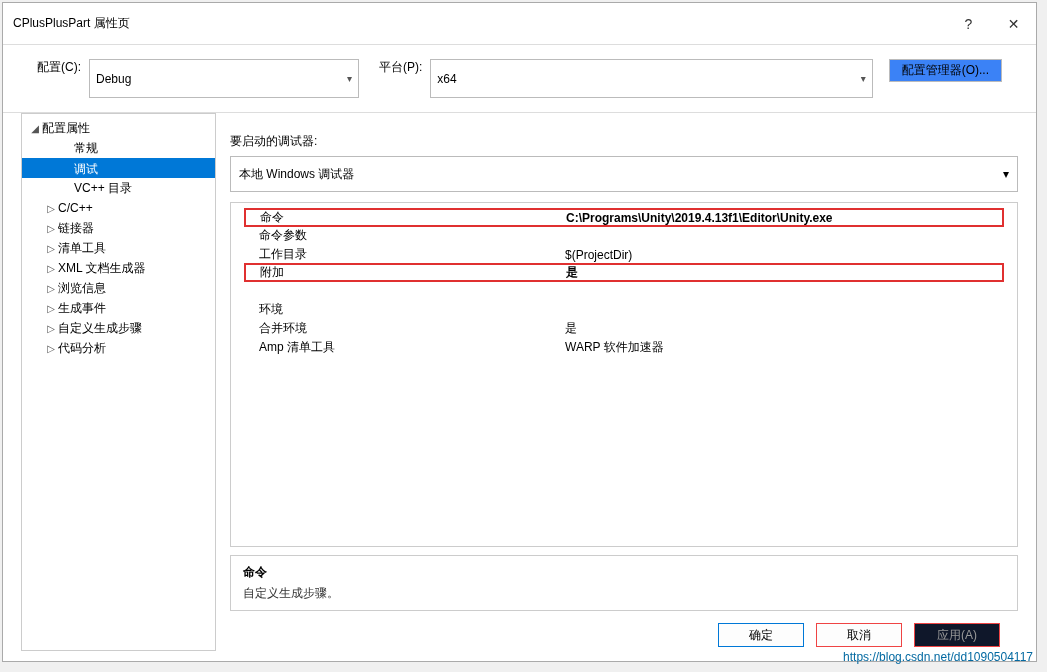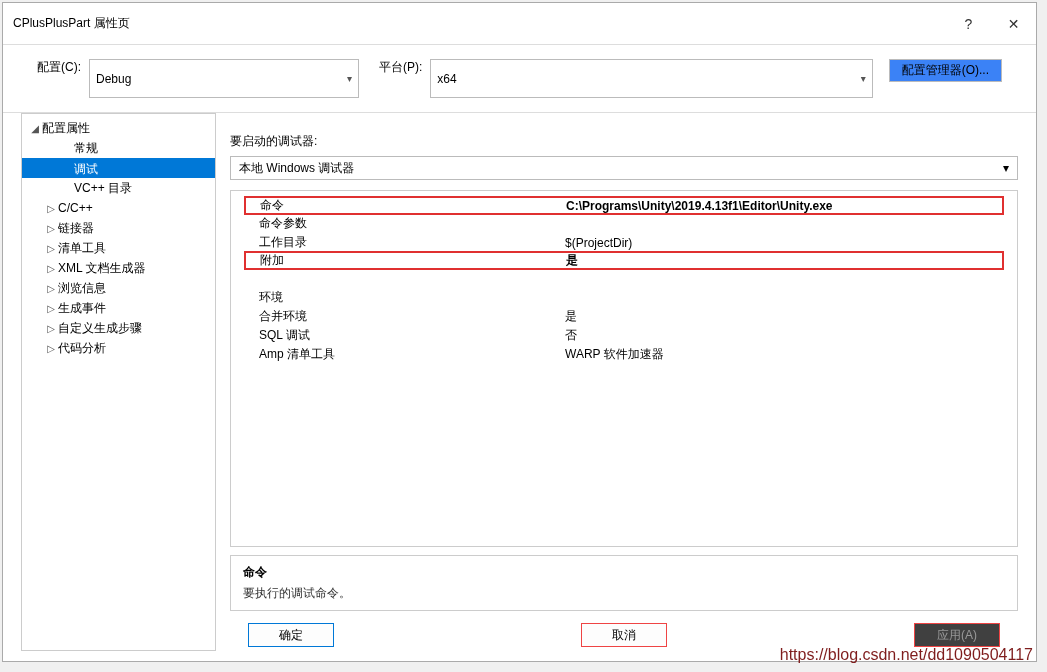--- a/index.html
+++ b/index.html
@@ -18,35 +18,35 @@
     .tree-panel { width: 195px; border: 1px solid #ccc; margin: 0 10px 10px 18px; overflow: auto; background: #fff; padding: 4px 0; }
     .tree-item { display: flex; align-items: center; height: 20px; padding: 0 4px; cursor: pointer; white-space: nowrap; }
     .tree-item.selected { background: #0078d7; color: #fff; align-items: flex-end; }
     .tree-arrow { width: 14px; text-align: center; font-size: 10px; color: #555; display: inline-block; }
     .tree-item.selected .tree-arrow { color: #fff; }
     .tree-indent-0 { padding-left: 6px; }
     .tree-indent-1 { padding-left: 22px; }
     .tree-indent-2 { padding-left: 38px; }
     .right-panel { flex: 1; display: flex; flex-direction: column; padding: 0 18px 0 4px; min-width: 0; margin-top: 16px; }
     .dbg-label { font-size: 12px; padding: 4px 0 6px; }
-    .dbg-select { border: 1px solid #bbb; height: 24px; padding: 0 8px; display: flex; align-items: center; justify-content: space-between; cursor: pointer; margin-bottom: 10px; }
+    .dbg-select { border: 1px solid #bbb; height: 36px; padding: 0 8px; display: flex; align-items: center; justify-content: space-between; cursor: pointer; margin-bottom: 10px; }
     .prop-grid { flex: 1; border: 1px solid #ccc; background: #fff; overflow: auto; padding: 6px 14px 6px 14px; }
     .prop-row { display: flex; height: 19px; align-items: center; }
     .prop-key { width: 320px; padding-left: 14px; }
     .prop-val { flex: 1; }
     .prop-val.bold { font-weight: bold; }
     .highlight-red { border: 2px solid #e03030; margin: -1px -1px; }
     .desc-box { border: 1px solid #ccc; background: #fff; margin-top: 8px; padding: 8px 12px; height: 56px; }
     .desc-title { font-weight: bold; font-size: 12px; margin-bottom: 4px; }
     .desc-text { font-size: 12px; color: #333; }
-    .footer { display: flex; justify-content: space-between; gap: 24px; padding: 12px 18px 14px; }
+    .footer { display: flex; justify-content: flex-end; gap: 12px; padding: 12px 18px 14px; }
     .footer-btn { border: 1px solid #ef4444; background: #fdfdfd; width: 86px; height: 24px; cursor: pointer; font-size: 12px; }
     .footer-btn.primary { border: 1px solid #0078d7; }
-    .footer-btn.disabled { color: #999; background: #404040; cursor: default; }
-    .watermark { position: absolute; right: 14px; bottom: 8px; color: #7f1d1d; font-size: 16px; pointer-events: none; }
+    .footer-btn.disabled { color: #999; background: #0f172a; cursor: default; }
+    .watermark { position: absolute; right: 14px; bottom: 8px; color: #0369a1; font-size: 12px; pointer-events: none; }
   </style>
 </head>
 <body>
 
 <div class="window">
   <div class="titlebar">
     <span class="titlebar-title">CPlusPlusPart 属性页</span>
     <div class="titlebar-btns">
       <div class="titlebar-btn">?</div>
       <div class="titlebar-btn">✕</div>
@@ -147,32 +147,28 @@
           </div>
           <div class="prop-row">
             <div class="prop-key">环境</div>
             <div class="prop-val"></div>
           </div>
           <div class="prop-row">
             <div class="prop-key">合并环境</div>
             <div class="prop-val">是</div>
           </div>
           <div class="prop-row">
-            <div class="prop-key">SQL 调试</div>
-            <div class="prop-val">否</div>
-          </div>
-          <div class="prop-row">
             <div class="prop-key">Amp 清单工具</div>
             <div class="prop-val">WARP 软件加速器</div>
           </div>
         </div>
 
       <div class="desc-box">
         <div class="desc-title">命令</div>
-        <div class="desc-text">要执行的调试命令。</div>
+        <div class="desc-text">自定义生成步骤。</div>
       </div>
 
       <div class="footer">
         <button class="footer-btn primary">确定</button>
         <button class="footer-btn">取消</button>
         <button class="footer-btn disabled">应用(A)</button>
       </div>
     </div>
   </div>
 </div>

